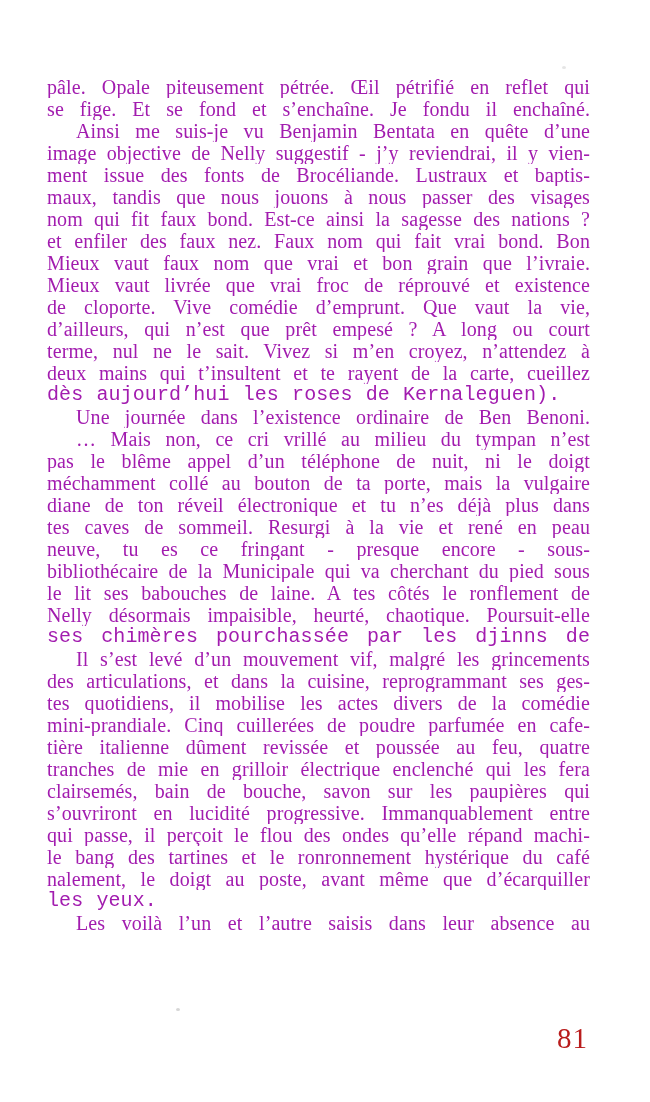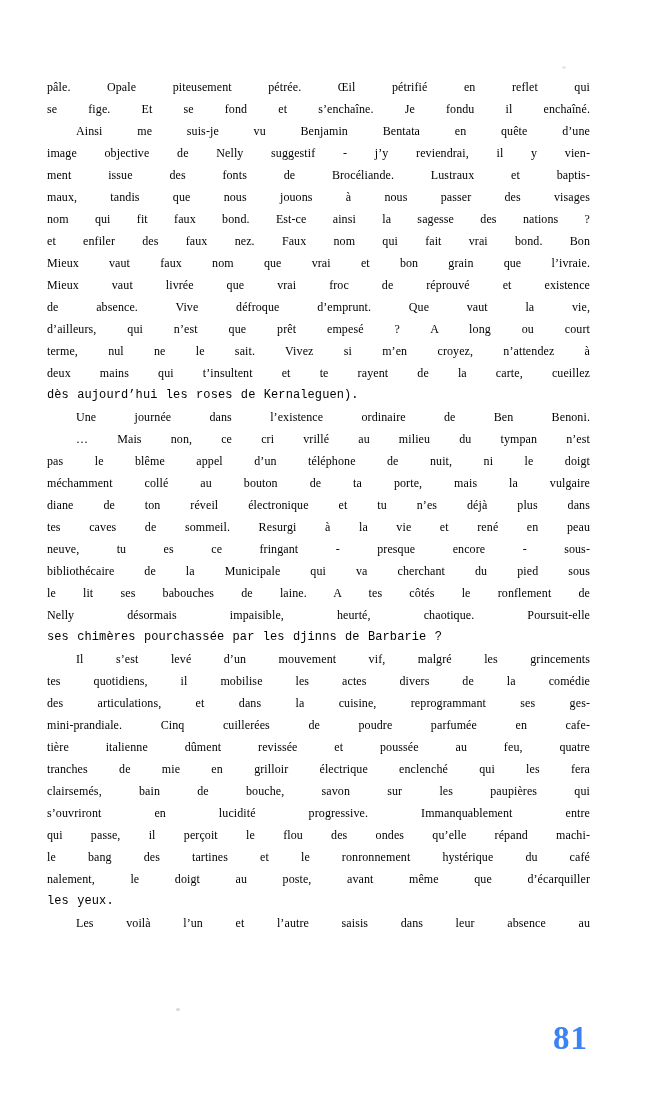--- a/index.html
+++ b/index.html
@@ -14,47 +14,46 @@
     overflow: hidden;
     font-family: "Liberation Serif", "DejaVu Serif", serif;
   }
   .text-block {
     position: absolute;
     left: 47px;
     top: 76px;
     width: 543px;
   }
   .ln {
-    font-size: 12px;
+    font-size: 20px;
     line-height: 22px;
     height: 22px;
     overflow: hidden;
-    color: #000000;
+    color: #a21caf;
     text-align: justify;
     text-align-last: justify;
     letter-spacing: 0.1px;
     word-spacing: 1px;
     white-space: normal;
   }
   .ln.indent {
     text-indent: 29px;
   }
   .ln.lastline {
     text-align-last: left;
     font-family: Liberation Mono, monospace;
   }
   .page-number {
     position: absolute;
     top: 1020px;
     right: 62px;
-    font-size: 33px;
+    font-size: 29px;
     line-height: 36px;
-    color: #3b82f6;
+    color: #b91c1c;
     letter-spacing: 1px;
-    font-weight: bold;
   }
   .speck {
     position: absolute;
     background: #b5b5b5;
     border-radius: 50%;
   }
   .speck-1 { left: 176px; top: 1008px; width: 4px; height: 3px; opacity: 0.55; }
   .speck-2 { left: 562px; top: 66px;  width: 4px; height: 3px; opacity: 0.35; }
 </style>
 </head>
@@ -64,39 +63,39 @@
     <div class="ln">pâle. Opale piteusement pétrée. Œil pétrifié en reflet qui</div>
     <div class="ln">se fige. Et se fond et s’enchaîne. Je fondu il enchaîné.</div>
     <div class="ln indent">Ainsi me suis-je vu Benjamin Bentata en quête d’une</div>
     <div class="ln">image objective de Nelly suggestif - j’y reviendrai, il y vien-</div>
     <div class="ln">ment issue des fonts de Brocéliande. Lustraux et baptis-</div>
     <div class="ln">maux, tandis que nous jouons à nous passer des visages</div>
     <div class="ln">nom qui fit faux bond. Est-ce ainsi la sagesse des nations ?</div>
     <div class="ln">et enfiler des faux nez. Faux nom qui fait vrai bond. Bon</div>
     <div class="ln">Mieux vaut faux nom que vrai et bon grain que l’ivraie.</div>
     <div class="ln">Mieux vaut livrée que vrai froc de réprouvé et existence</div>
-    <div class="ln">de absence. Vive défroque d’emprunt. Que vaut la vie,</div>
+    <div class="ln">de cloporte. Vive comédie d’emprunt. Que vaut la vie,</div>
     <div class="ln">d’ailleurs, qui n’est que prêt empesé ? A long ou court</div>
     <div class="ln">terme, nul ne le sait. Vivez si m’en croyez, n’attendez à</div>
     <div class="ln">deux mains qui t’insultent et te rayent de la carte, cueillez</div>
     <div class="ln lastline">dès aujourd’hui les roses de Kernaleguen).</div>
     <div class="ln indent">Une journée dans l’existence ordinaire de Ben Benoni.</div>
     <div class="ln indent">… Mais non, ce cri vrillé au milieu du tympan n’est</div>
     <div class="ln">pas le blême appel d’un téléphone de nuit, ni le doigt</div>
     <div class="ln">méchamment collé au bouton de ta porte, mais la vulgaire</div>
     <div class="ln">diane de ton réveil électronique et tu n’es déjà plus dans</div>
     <div class="ln">tes caves de sommeil. Resurgi à la vie et rené en peau</div>
     <div class="ln">neuve, tu es ce fringant - presque encore - sous-</div>
     <div class="ln">bibliothécaire de la Municipale qui va cherchant du pied sous</div>
     <div class="ln">le lit ses babouches de laine. A tes côtés le ronflement de</div>
     <div class="ln">Nelly désormais impaisible, heurté, chaotique. Poursuit-elle</div>
     <div class="ln lastline">ses chimères pourchassée par les djinns de Barbarie ?</div>
     <div class="ln indent">Il s’est levé d’un mouvement vif, malgré les grincements</div>
+    <div class="ln">des articulations, et dans la cuisine, reprogrammant ses ges-</div>
     <div class="ln">tes quotidiens, il mobilise les actes divers de la comédie</div>
-    <div class="ln">des articulations, et dans la cuisine, reprogrammant ses ges-</div>
     <div class="ln">mini-prandiale. Cinq cuillerées de poudre parfumée en cafe-</div>
     <div class="ln">tière italienne dûment revissée et poussée au feu, quatre</div>
     <div class="ln">tranches de mie en grilloir électrique enclenché qui les fera</div>
     <div class="ln">clairsemés, bain de bouche, savon sur les paupières qui</div>
     <div class="ln">s’ouvriront en lucidité progressive. Immanquablement entre</div>
     <div class="ln">qui passe, il perçoit le flou des ondes qu’elle répand machi-</div>
     <div class="ln">le bang des tartines et le ronronnement hystérique du café</div>
     <div class="ln">nalement, le doigt au poste, avant même que d’écarquiller</div>
     <div class="ln lastline">les yeux.</div>
     <div class="ln indent">Les voilà l’un et l’autre saisis dans leur absence au</div>

